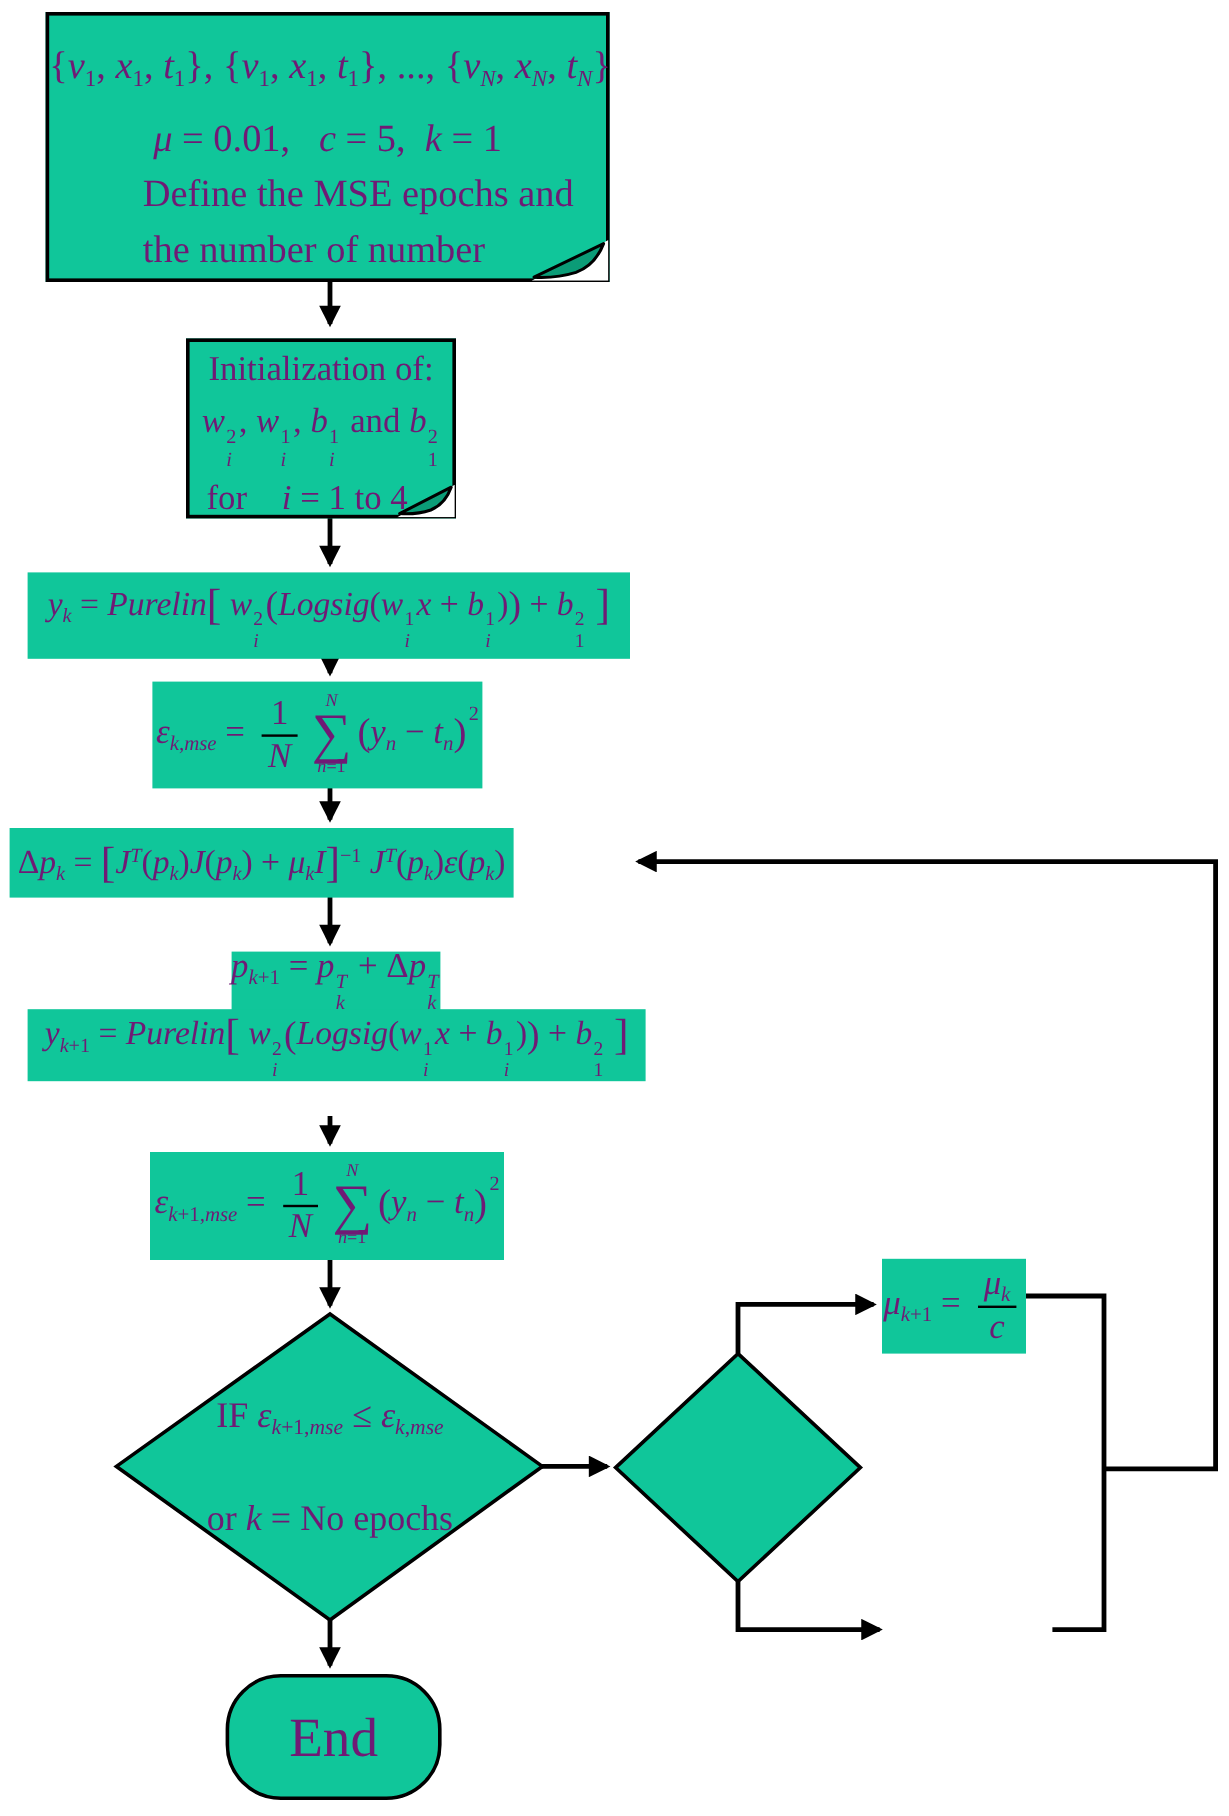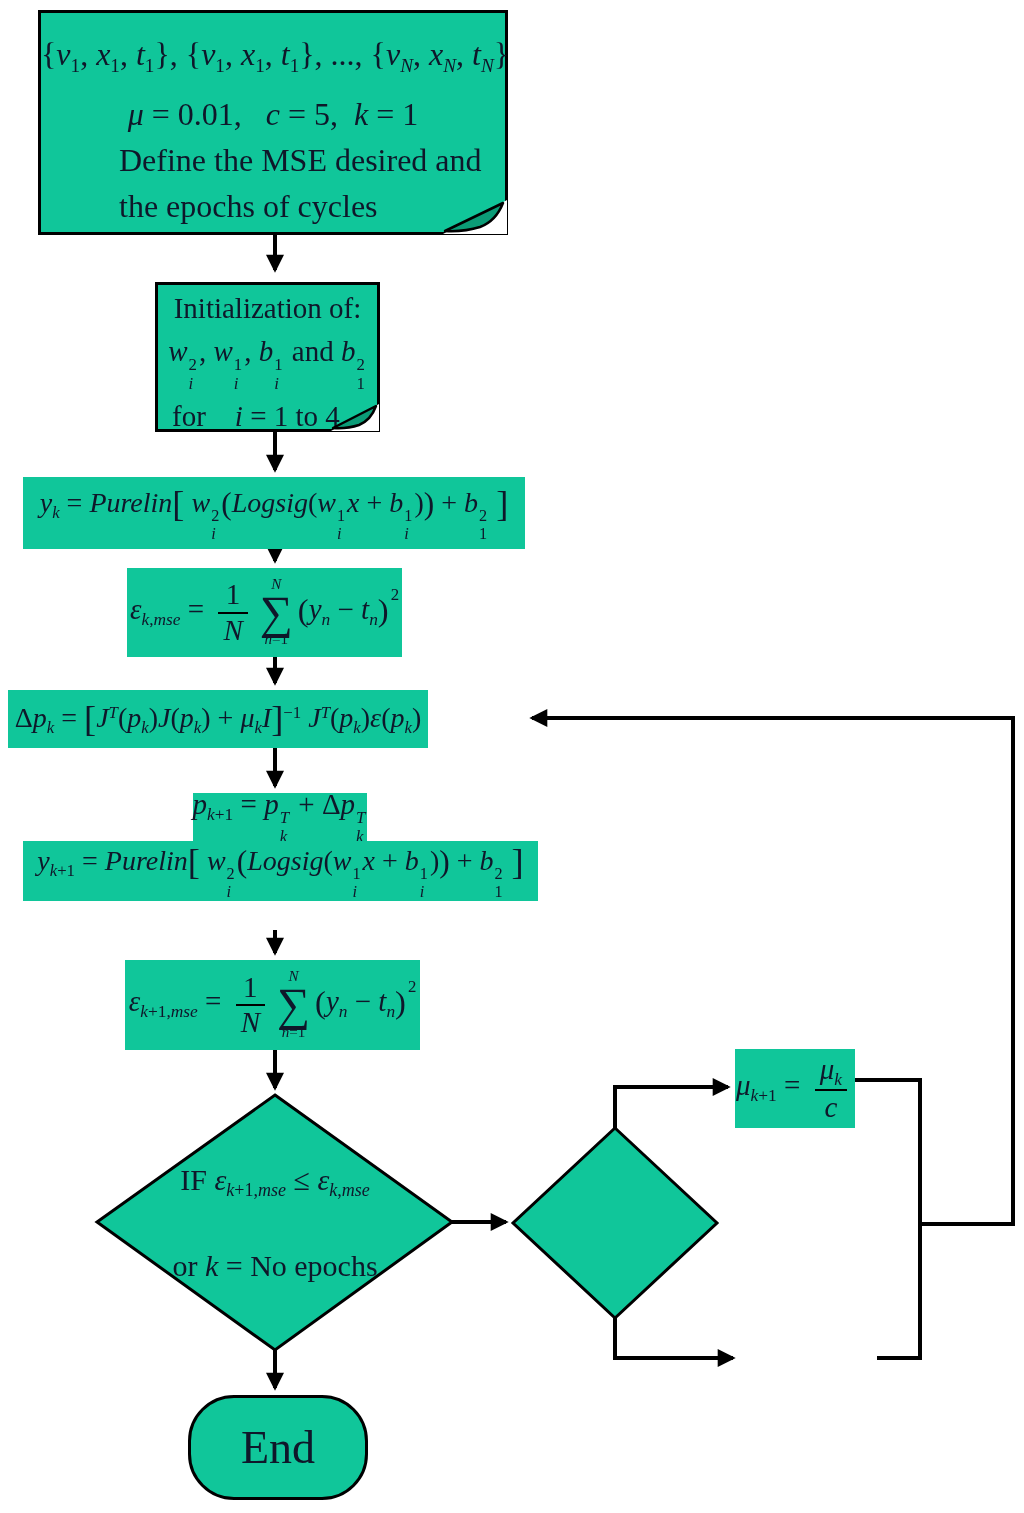--- a/index.html
+++ b/index.html
@@ -4,21 +4,21 @@
 <style>
   :root{
     --fill:#10C69A;
     --fold:#0B9C77;
     --line:#000000;
     --bg:#FFFFFF;
   }
   html,body{margin:0;padding:0;background:var(--bg);}
   .canvas{
     position:relative;width:1024px;height:1513px;background:var(--bg);
-    font-family:"Liberation Serif", serif;color:#0f172a;overflow:hidden;
+    font-family:"Liberation Serif", serif;color:#701a75;overflow:hidden;
   }
   .wires{position:absolute;left:0;top:0;z-index:1;}
   .wire{stroke:var(--line);stroke-width:4;fill:none;}
   .shape{fill:var(--fill);stroke:var(--line);stroke-width:3;}
   #ah path{fill:var(--line);}
   .node{
     position:absolute;background:var(--fill);box-sizing:border-box;z-index:2;
   }
   .note{border:3px solid var(--line);}
   .box{display:flex;align-items:center;justify-content:center;}
@@ -81,22 +81,22 @@
     <polygon class="shape" points="615,1128 717,1223 615,1318 513,1223"></polygon>
   </svg>
 
   <div class="node note" style="left:38px;top:10px;width:470px;height:225px;padding-top:16px;">
     <div class="ln c" style="font-size:32px;line-height:50px;">
       <span class="fx">{<i>v</i><sub>1</sub>, <i>x</i><sub>1</sub>, <i>t</i><sub>1</sub>}, {<i>v</i><sub>1</sub>, <i>x</i><sub>1</sub>, <i>t</i><sub>1</sub>}, ..., {<i>v</i><sub><i>N</i></sub>, <i>x</i><sub><i>N</i></sub>, <i>t</i><sub><i>N</i></sub>}</span>
     </div>
     <div class="ln c" style="font-size:32px;line-height:46px;">
       <span class="fx"><i>μ</i> = 0.01,&nbsp;&nbsp; <i>c</i> = 5,&nbsp; <i>k</i> = 1</span>
     </div>
-    <div class="ln" style="font-size:32px;line-height:46px;padding-left:78px;">Define the MSE desired and</div>
-    <div class="ln" style="font-size:32px;line-height:46px;padding-left:78px;">the epochs of cycles</div>
+    <div class="ln" style="font-size:32px;line-height:46px;padding-left:78px;">Define the MSE epochs and</div>
+    <div class="ln" style="font-size:32px;line-height:46px;padding-left:78px;">the number of number</div>
     <svg class="fold" width="64" height="34" viewBox="0 0 64 34">
       <polygon points="0,34 64,34 64,0" fill="#FFFFFF"></polygon>
       <path class="flap" d="M2,31 L60,3 Q53,21 37,27 Q21,32 2,31 Z"></path>
     </svg>
   </div>
 
   <div class="node note" style="left:155px;top:282px;width:225px;height:150px;padding-top:2px;">
     <div class="ln c" style="font-size:29px;line-height:42px;">Initialization of:</div>
     <div class="ln c" style="font-size:29px;line-height:44px;">
       <span class="fx"><i>w</i><span class="ss">

